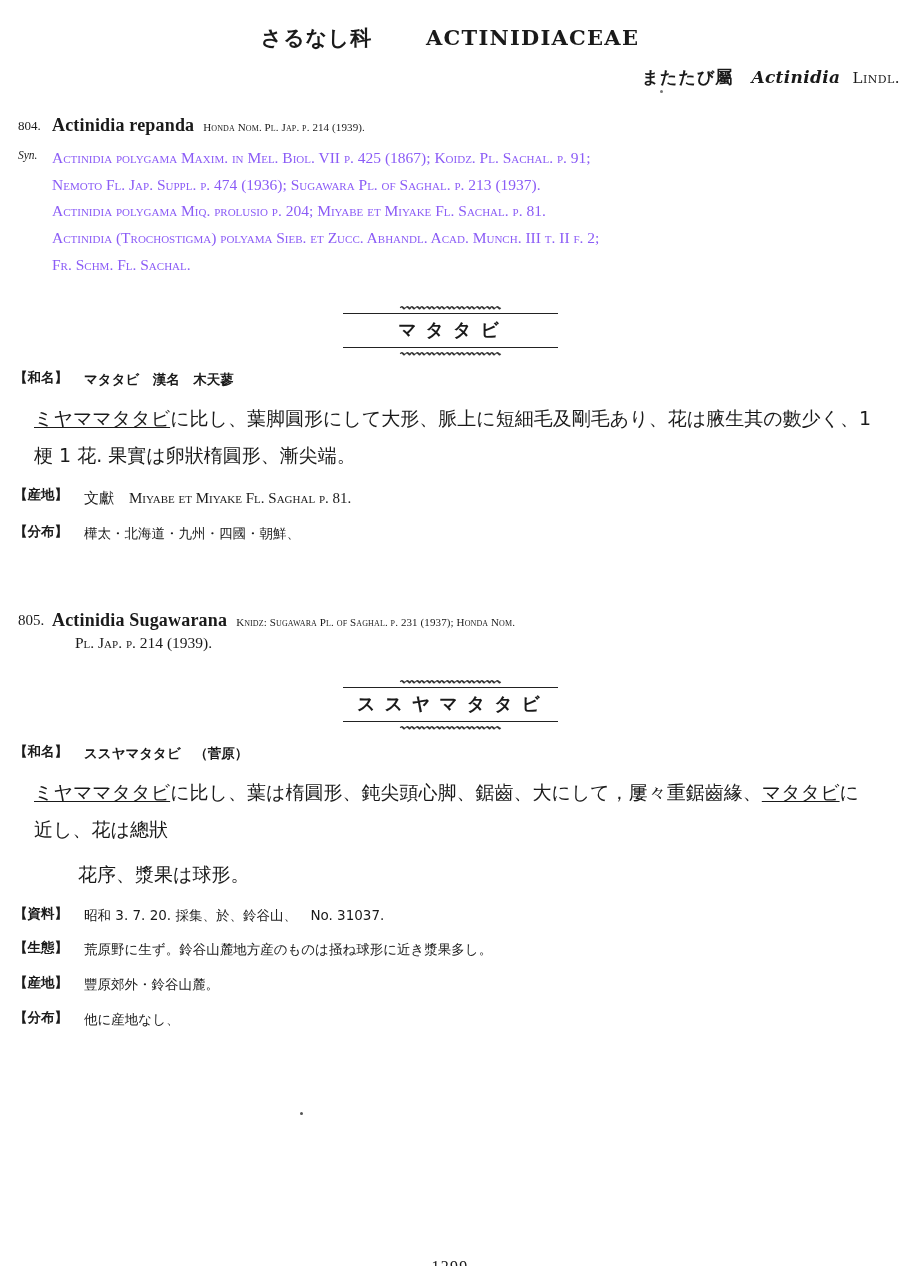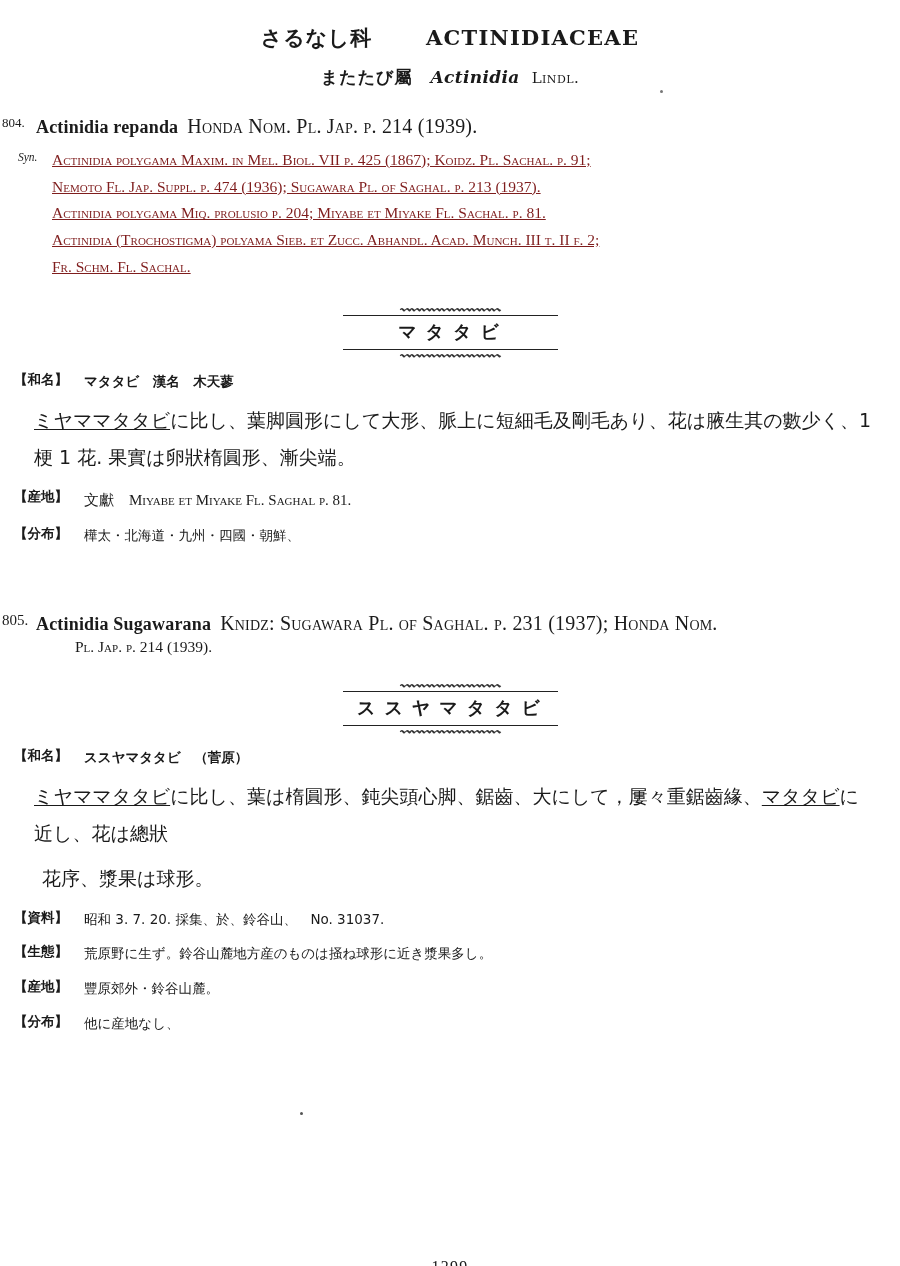--- a/index.html
+++ b/index.html
@@ -30,21 +30,21 @@
     font-size: 21px;
     letter-spacing: 0.04em;
     font-weight: bold;
     font-family: "DejaVu Serif", "Liberation Serif", serif;
   }
   .family-head .latin {
     margin-left: 54px;
     letter-spacing: 0.06em;
   }
   .genus-head {
-    text-align: center;
+    text-align: right;
     margin-top: 14px;
     font-size: 17px;
     font-family: "DejaVu Serif", "Liberation Serif", serif;
   }
   .genus-head .g-jp { font-weight: bold; letter-spacing: 0.06em; }
   .genus-head .g-latin {
     font-style: italic;
     font-weight: bold;
     margin-left: 18px;
     letter-spacing: 0.02em;
@@ -53,40 +53,40 @@
     margin-left: 12px;
     font-variant: small-caps;
     font-size: 15px;
     letter-spacing: 0.03em;
   }
 
   
   .entry { margin-top: 26px; }
   .entry-line {
     display: flex;
-    align-items: flex-start;
-    padding-left: 2px;
+    align-items: center;
+    padding-left: 18px;
     padding-right: 22px;
   }
   .num {
     width: 34px;
     flex: 0 0 34px;
     font-size: 13px;
     font-family: "Liberation Serif", serif;
   }
   .num.big { font-size: 15px; }
   .sp-body { flex: 1 1 auto; }
   .sp-name {
     font-weight: bold;
     font-size: 18px;
     letter-spacing: 0.01em;
   }
   .sp-auth {
     font-variant: small-caps;
-    font-size: 20px;
+    font-size: 11px;
     margin-left: 9px;
     letter-spacing: 0.01em;
   }
   .cont-line {
     padding-left: 75px;
     font-size: 15.5px;
     font-variant: small-caps;
     margin-top: 3px;
   }
 
@@ -103,23 +103,22 @@
     flex: 0 0 34px;
     font-style: italic;
     font-size: 11.5px;
     padding-top: 4px;
   }
   .syn-lines { flex: 1 1 auto; }
   .syn-line {
     font-size: 15.5px;
     line-height: 1.72;
     font-variant: small-caps;
-    color: #7f1d1d;
+    color: #8b5cf6;
     text-indent: 0;
-    text-decoration: underline;
   }
 
   
   .banner {
     margin: 26px auto 8px auto;
     width: 215px;
     text-align: center;
   }
   .banner .wave-top,
   .banner .wave-bot {
@@ -175,21 +174,21 @@
     padding-right: 26px;
     font-family: "DejaVu Sans", sans-serif;
     font-size: 19px;
     line-height: 1.95;
     margin-top: 8px;
   }
   .desc .u {
     text-decoration: underline;
     text-underline-offset: 2px;
   }
-  .desc-ind { padding-left: 42px; }
+  .desc-ind { padding-left: 66px; margin-left: 12px; }
 
   
   .footer {
     position: absolute;
     bottom: 14px;
     left: 0;
     right: 0;
     text-align: center;
     font-size: 16px;
     letter-spacing: 0.08em;

